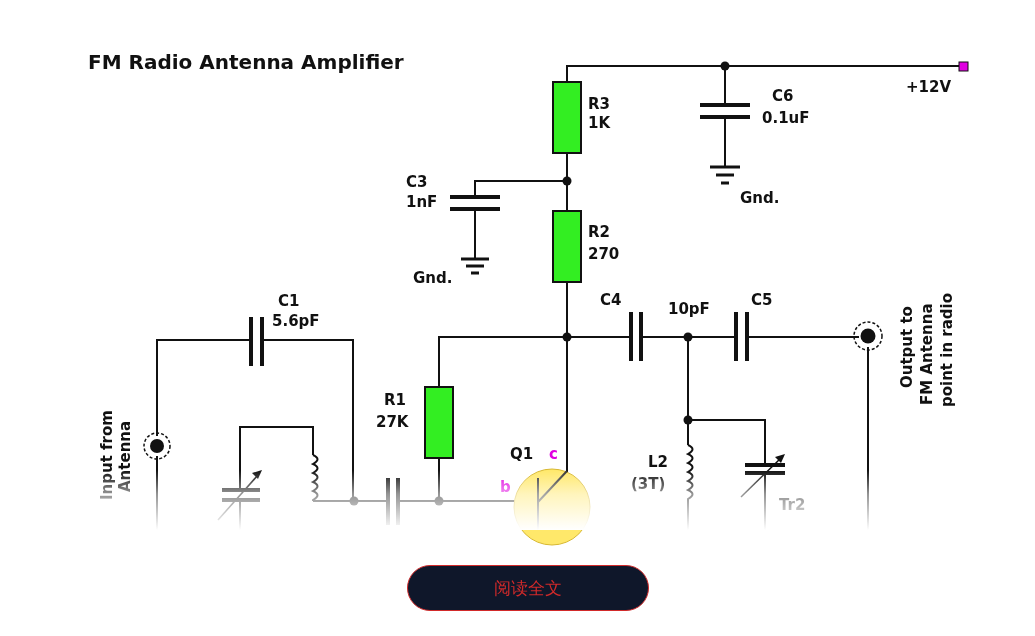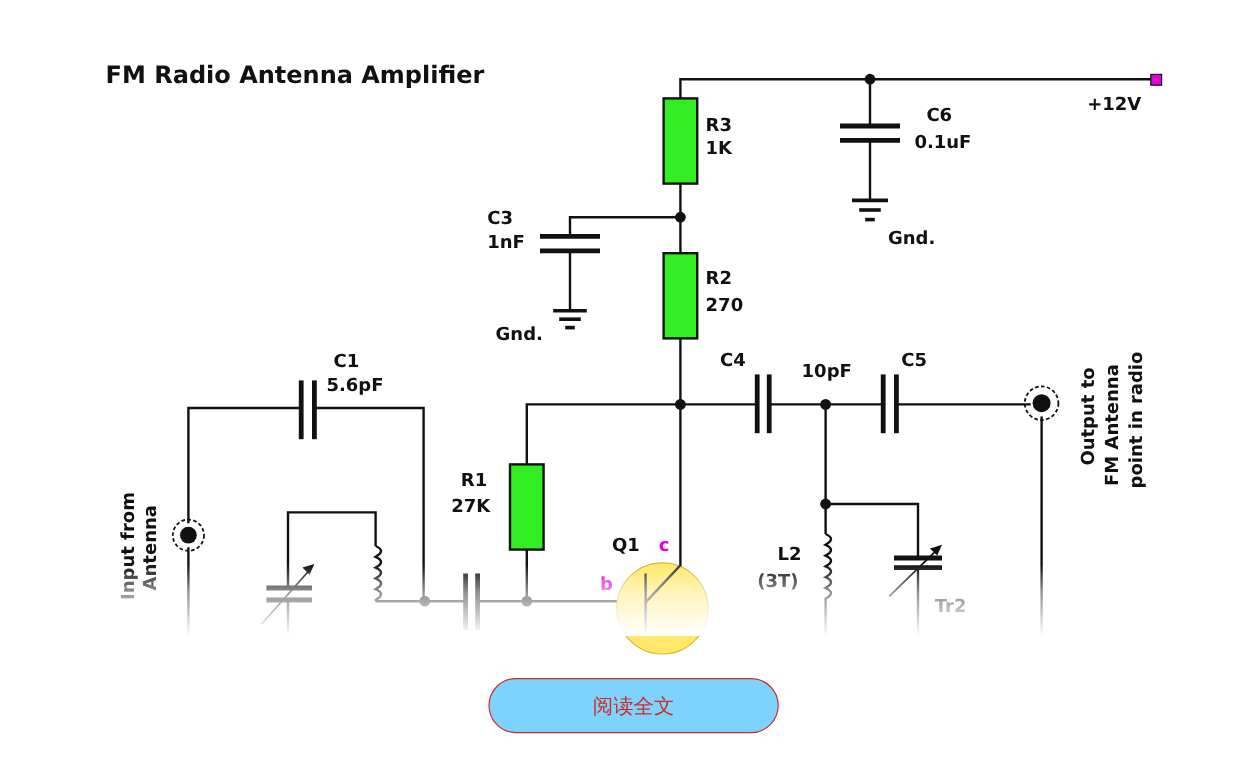--- a/index.html
+++ b/index.html
@@ -4,21 +4,21 @@
   <style>
     html, body { margin: 0; padding: 0; background: #ffffff; }
     body { width: 1035px; height: 636px; position: relative; overflow: hidden; font-family: "DejaVu Sans", sans-serif; }
     #diagram { position: absolute; left: 0; top: 0; }
     .lbl { font-family: "DejaVu Sans", sans-serif; font-weight: bold; font-size: 15px; fill: #111; }
     .lbl-title { font-size: 20px; font-weight: bold; fill: #111; font-family: "DejaVu Sans", sans-serif; }
     .lbl-pin { font-family: "DejaVu Sans", sans-serif; font-weight: bold; font-size: 15px; fill: #e000e0; }
     .fade { position: absolute; left: 0; top: 470px; width: 1035px; height: 60px;
             background: linear-gradient(to bottom, rgba(255,255,255,0) 0%, rgba(255,255,255,0.55) 40%, rgba(255,255,255,1) 100%); }
     .read-more { position: absolute; left: 407px; top: 565px; width: 242px; height: 46px; box-sizing: border-box;
-                 border: 1px solid #d22a2a; border-radius: 23px; background: #7dd3fc; color: #d22a2a;
+                 border: 1px solid #d22a2a; border-radius: 23px; background: #0f172a; color: #d22a2a;
                  display: flex; align-items: center; justify-content: center; font-size: 17px; cursor: pointer;
                  font-family: "DejaVu Sans", sans-serif; }
   </style>
 </head>
 <body>
 
 <svg id="diagram" width="1035" height="636" viewBox="0 0 1035 636" xmlns="http://www.w3.org/2000/svg">
   <text class="lbl-title" x="88" y="69">FM Radio Antenna Amplifier</text>
 
   <g stroke="#111" stroke-width="2" fill="none">

